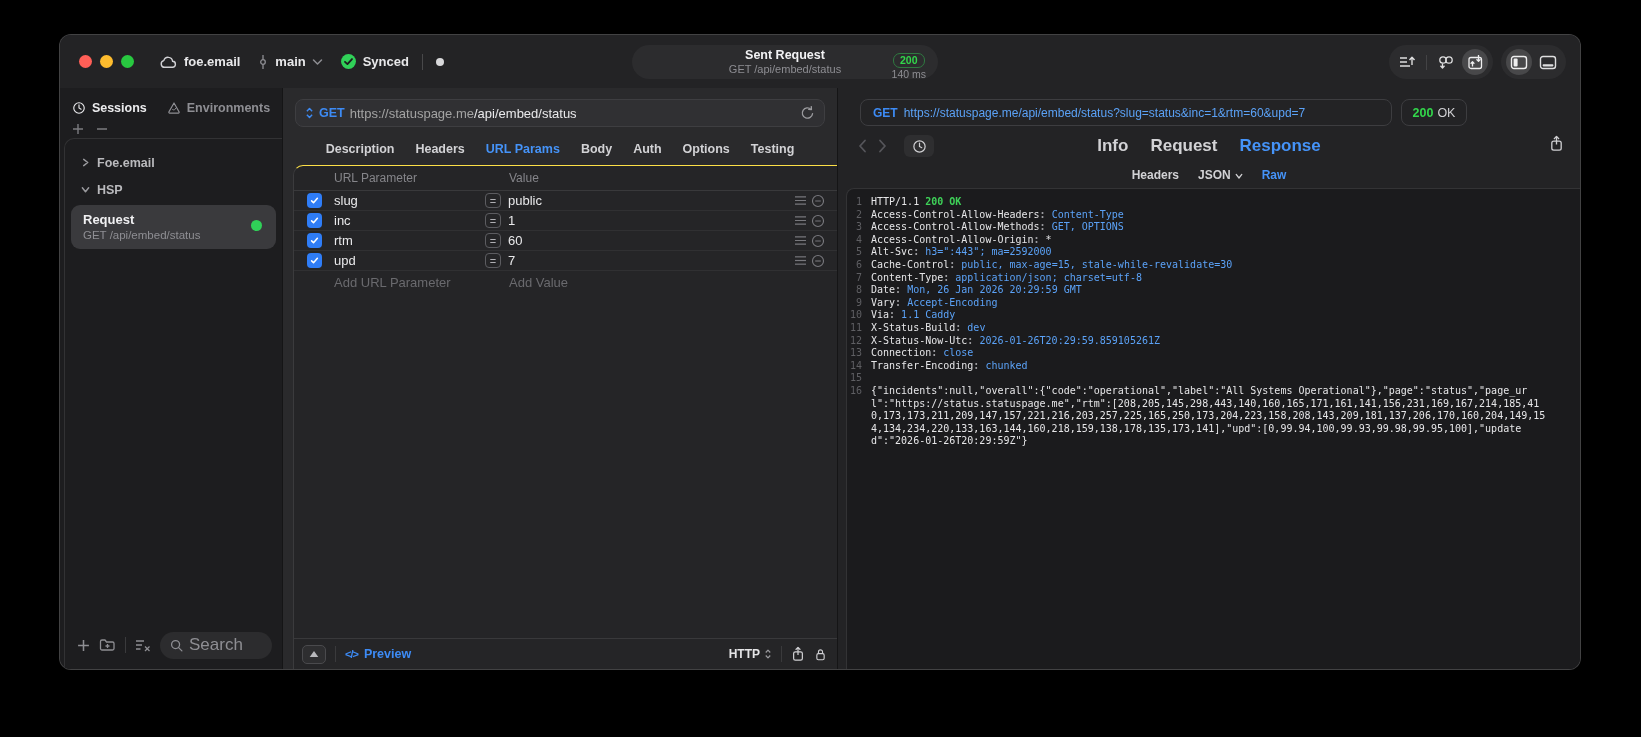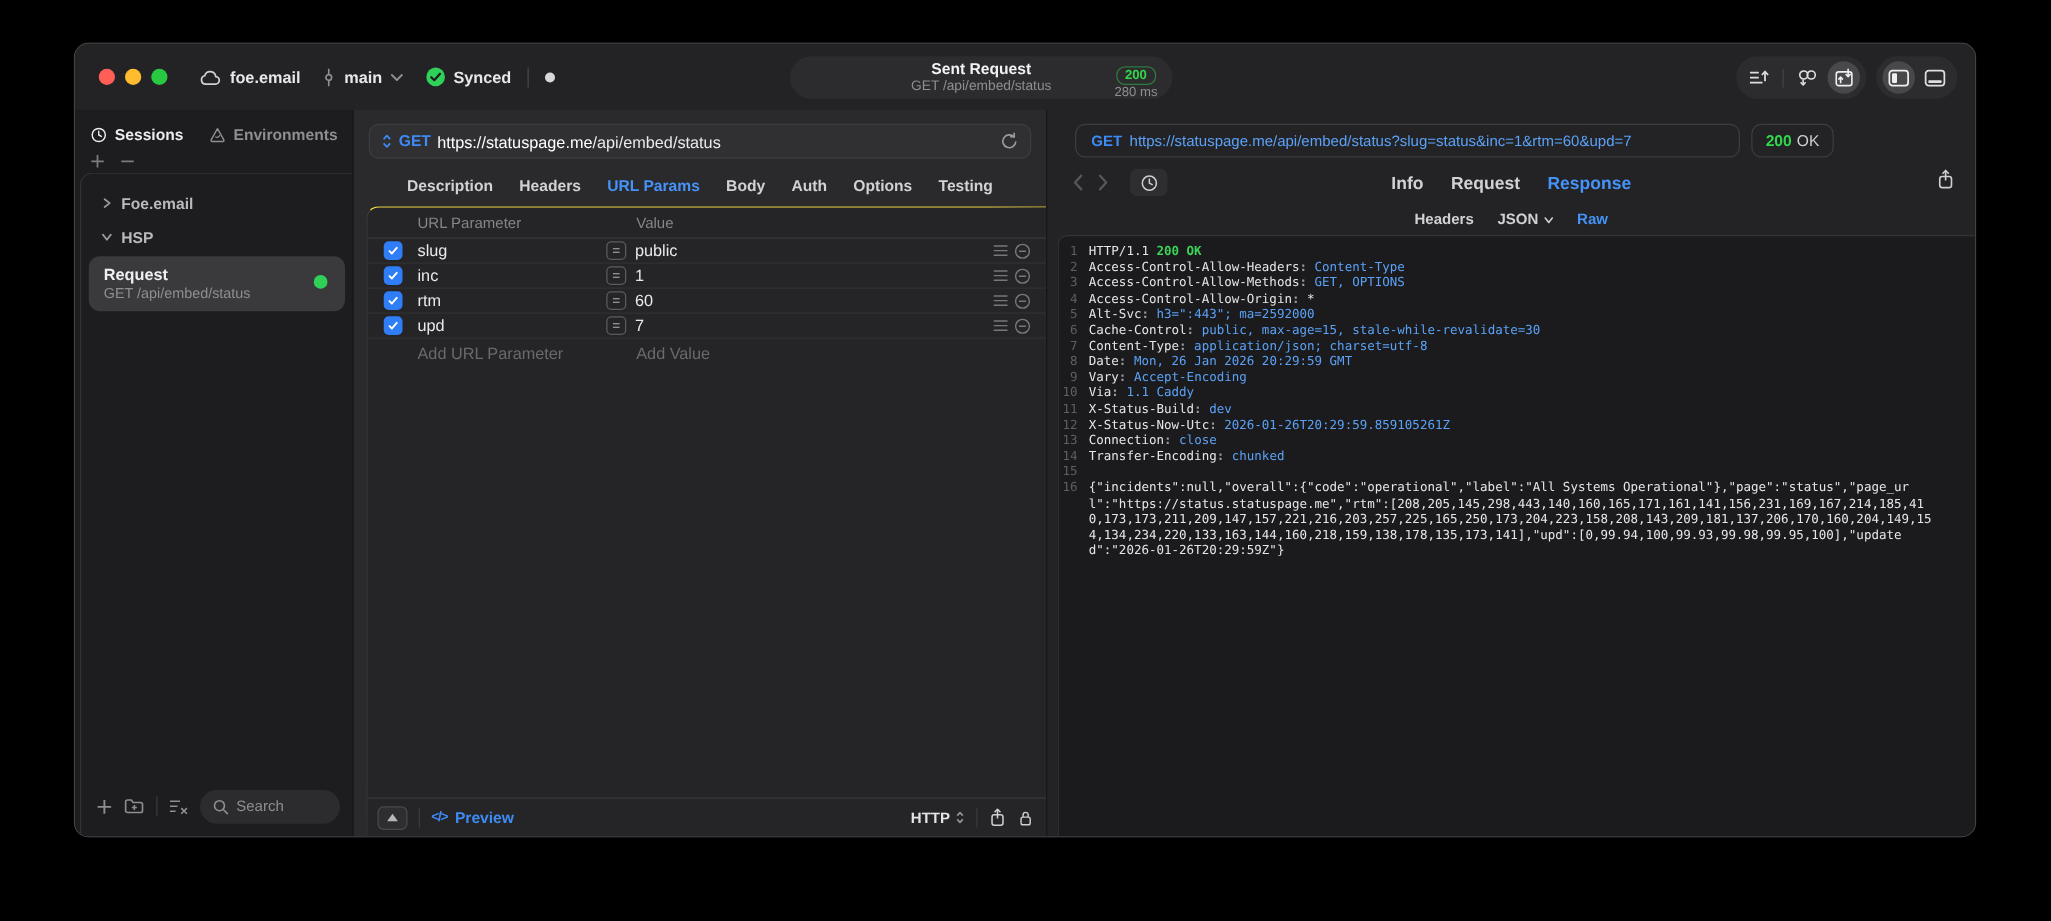--- a/index.html
+++ b/index.html
@@ -48,29 +48,29 @@
     border-top-left-radius:10px; background:#1d1d1f; display:flex; flex-direction:column; min-height:0; }
   .sb-tree { padding:10px 8px 0 8px; }
   .tree-item { display:flex; align-items:center; gap:7px; height:27px; padding-left:8px; color:#bababd; font-size:12.5px; font-weight:700; }
   .sb-request { position:relative; margin:2px 6px 0 6px; padding:7px 12px 8px 12px; background:#3a3a3d; border-radius:9px; }
   .req-t { color:#f0f0f2; font-size:13px; font-weight:700; }
   .req-s { color:#8e8e93; font-size:11.5px; margin-top:2px; }
   .gdot { position:absolute; right:14px; top:15px; width:11px; height:11px; border-radius:50%; background:#30d158; }
   .sb-spacer { flex:1; }
   .sb-bottom { height:44px; display:flex; align-items:center; gap:9px; padding:0 10px 4px 12px; }
   .sb-bsep { width:1px; height:16px; background:#3a3a3c; }
-  .search-pill { flex:1; height:27px; background:#2c2c2e; border-radius:14px; display:flex; align-items:center; gap:6px; padding:0 10px; color:#8e8e93; font-size:12px; }
+  .search-pill { flex:1; height:27px; background:#2c2c2e; border-radius:14px; display:flex; align-items:center; gap:6px; padding:0 10px; color:#8e8e93; font-size:17px; }
 
   
   .middle { width:554px; flex:0 0 554px; background:#2a2a2c; display:flex; flex-direction:column; min-height:0; }
   .m-urlrow { padding:11px 12px 5px 12px; }
   .m-urlbar { height:28px; background:#303033; border:1px solid #3e3e41; border-radius:8px; display:flex; align-items:center; padding:0 9px; gap:5px; }
   .m-method { color:#3d8bf5; font-size:12.5px; font-weight:700; }
   .m-url { font-size:13px; white-space:nowrap; }
-  .u-host { color:#ffffff; } .u-path { color:#e9e9eb; }
+  .u-host { color:#a3a3a3; } .u-path { color:#e9e9eb; }
   .m-spacerflex { flex:1; }
   .m-tabs { height:33px; display:flex; align-items:center; justify-content:center; gap:21px; font-size:12.5px; font-weight:700; color:#d2d2d5; }
   .m-tabs .mtab.on { color:#4593f8; }
   .m-content { flex:1; margin-left:10px; background:#252527; border-left:1px solid #3b3b3d; border-top:1px solid #fde047;
     border-top-left-radius:10px; display:flex; flex-direction:column; min-height:0; }
   .prow { display:flex; align-items:center; height:20px; padding:0 10px 0 13px; border-bottom:1px solid #303032; }
   .p-header { height:25px; color:#85858a; font-size:12px; border-bottom:1px solid #39393b; }
   .c-check { width:16px; flex:0 0 16px; display:flex; align-items:center; }
   .cbx { width:15px; height:15px; border-radius:4px; background:#2f7df7; display:flex; align-items:center; justify-content:center; }
   .c-name { flex:0 0 162px; padding-left:11px; color:#e9e9eb; font-size:13px; }
@@ -94,21 +94,21 @@
   .r-urlrow { padding:11px 0 5px 22px; display:flex; gap:9px; }
   .r-urlbox { width:532px; height:27px; border:1px solid #3d3d40; border-radius:8px; display:flex; align-items:center; padding:0 12px; gap:6px; overflow:hidden; }
   .r-method { color:#3d8bf5; font-size:12px; font-weight:700; }
   .r-url { color:#5ba2f7; font-size:12px; white-space:nowrap; }
   .r-status { width:66px; height:27px; border:1px solid #3d3d40; border-radius:8px; display:flex; align-items:center; justify-content:center; gap:4px; font-size:12.5px; }
   .r-code-num { color:#32d74b; font-weight:700; }
   .r-code-txt { color:#cfcfd2; }
   .r-nav { position:relative; height:30px; display:flex; align-items:center; padding:0 16px; gap:4px; }
   .nav-chev { width:16px; display:flex; justify-content:center; }
   .hist-btn { width:30px; height:22px; background:#2e2e30; border-radius:6px; display:flex; align-items:center; justify-content:center; margin-left:10px; }
-  .r-tabs { position:absolute; left:0; right:0; display:flex; justify-content:center; gap:22px; font-size:14px; font-weight:700; color:#d2d2d5; pointer-events:none; }
+  .r-tabs { position:absolute; left:0; right:0; display:flex; justify-content:center; gap:22px; font-size:17px; font-weight:700; color:#d2d2d5; pointer-events:none; }
   .r-tabs .rtab { pointer-events:auto; }
   .r-tabs .rtab.on { color:#4593f8; }
   .r-share { position:absolute; right:16px; top:4px; }
   .r-subtabs { height:27px; display:flex; align-items:center; justify-content:center; gap:19px; font-size:12px; font-weight:700; color:#d2d2d5; }
   .r-subtabs .stab.on { color:#4593f8; }
   .r-subtabs .stab { display:flex; align-items:center; gap:4px; }
   .r-codearea { flex:1; margin-left:8px; background:#1b1b1d; border-left:1px solid #333335; border-top:1px solid #333335;
     border-top-left-radius:8px; padding-top:7px; overflow:hidden;
     font-family:"DejaVu Sans Mono","Liberation Mono",monospace; font-size:10px; line-height:12.6px; }
   .cline { display:flex; }
@@ -168,21 +168,21 @@
         <span class="wdot"></span>
       </div>
 
       <div class="center-pill">
         <div class="cp-text">
           <div class="cp-title">Sent Request</div>
           <div class="cp-sub">GET /api/embed/status</div>
         </div>
         <div class="cp-right">
           <span class="badge200">200</span>
-          <div class="cp-ms">280 ms</div>
+          <div class="cp-ms">140 ms</div>
         </div>
       </div>
 
       <div class="tb-right">
         <div class="tb-pill">
           <div class="tb-btn">
             <svg width="18" height="16" viewBox="0 0 18 16">
                 <line x1="2" y1="4" x2="9" y2="4" stroke="#dededf" stroke-width="1.4"></line>
                 <line x1="2" y1="8" x2="9" y2="8" stroke="#dededf" stroke-width="1.4"></line>
                 <line x1="2" y1="12" x2="12" y2="12" stroke="#dededf" stroke-width="1.4"></line>

